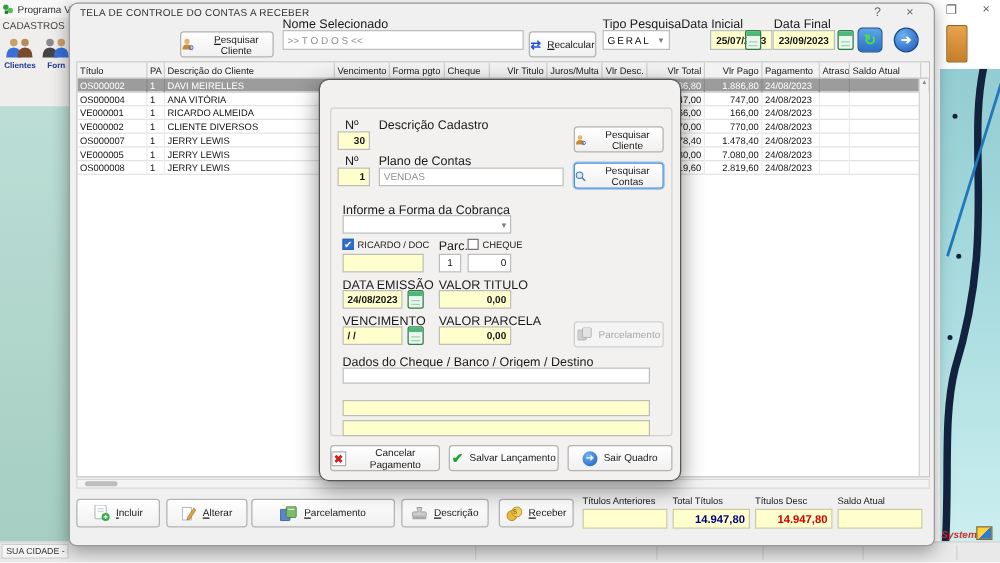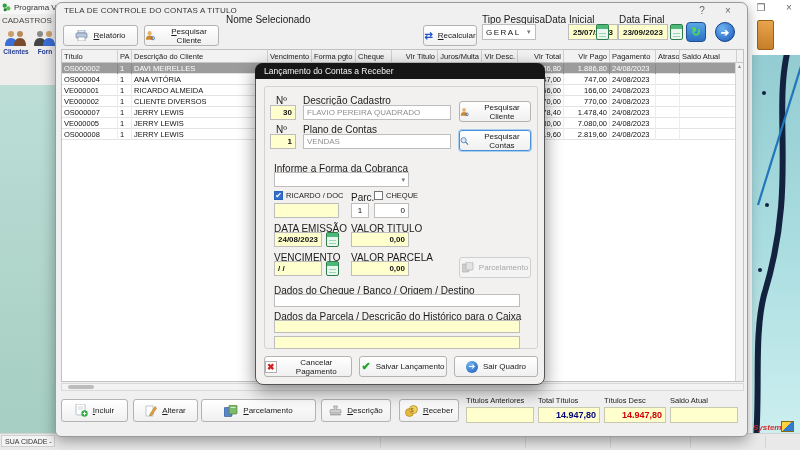--- a/index.html
+++ b/index.html
@@ -132,41 +132,34 @@
   <div class="sep" style="left:380px"></div>
     <div class="sep" style="left:525px"></div>
   <div class="sep" style="left:610px"></div>
     <div class="sep" style="left:690px"></div>
     <div class="sep" style="left:765px"></div>
 </div>
 <div id="system">System</div>
 <div id="sysicon"></div>
 
 <div id="dialog">
-  <div id="dlg-title">TELA DE CONTROLE DO CONTAS A TITULO</div>
+  <div id="dlg-title">TELA DE CONTROLE DO CONTAS A RECEBER</div>
   <span class="winbtn glyph" style="right:34px">?</span>
   <span class="winbtn glyph" style="right:8px">×</span>
 
-  <button class="btn" style="left:7px;top:22px;width:75px;height:21px">
-    <svg width="13" height="11" viewBox="0 0 13 11">
-        <rect x="3" y="0" width="7" height="3" fill="#dfe8f2" stroke="#7a8aa0" stroke-width=".6"></rect>
-        <rect x="1" y="3" width="11" height="5" rx="1" fill="#b9c8dd" stroke="#5d7089" stroke-width=".6"></rect>
-        <rect x="3" y="7" width="7" height="4" fill="#fff" stroke="#7a8aa0" stroke-width=".6"></rect>
-      </svg>
-    <span class="ak">Relatório</span>
-  </button>
   <button class="btn" style="left:88px;top:22px;width:75px;height:21px">
     <svg width="11" height="11" viewBox="0 0 11 11">
         <circle cx="5" cy="3" r="2.3" fill="#e8b36a"></circle>
         <path d="M1 10 Q1 5.6 5 5.6 Q9 5.6 9 10 Z" fill="#c9882f"></path>
         <circle cx="8.6" cy="8.4" r="1.7" fill="none" stroke="#3a6fd8" stroke-width=".9"></circle>
       </svg>
     <span class="ak">Pesquisar Cliente</span>
   </button>
   <span class="lbl" style="left:170px;top:11px">Nome Selecionado</span>
+  <div class="fld gray" style="left:170px;top:21px;width:193px;height:16px">&gt;&gt; T O D O S &lt;&lt;</div>
   <button class="btn" style="left:367px;top:22px;width:54px;height:21px">
     <span style="color:#2255cc;font-weight:bold;font-size:10px">⇄</span>
     <span class="ak">Recalcular</span>
   </button>
   <span class="lbl" style="left:426px;top:11px">Tipo Pesquisa</span>
   <div class="fld" style="left:426px;top:21px;width:54px;height:16px;letter-spacing:1.5px">
     <span>GERAL</span>
     <span class="chev">▾</span>
   </div>
   <span class="lbl" style="left:489px;top:11px">Data Inicial</span>
@@ -258,27 +251,25 @@
         <div class="totfld" style="color: rgb(212, 0, 0);">14.947,80</div>
       </div>
       <div class="totbox" style="left: 614px; top: 393px; width: 68px;">
         <div class="totlbl">Saldo Atual</div>
         <div class="totfld" style="color: rgb(26, 26, 26);"></div>
       </div>
     </div>
 </div>
 
 <div id="modal">
-  <div id="modal-title">Lançamento do Contas a Receber</div>
   <div id="modal-panel"></div>
 
   <span class="lbl" style="left:20px;top:31px">Nº</span>
   <div class="fld yellow bold right" style="left:14px;top:41px;width:26px;height:15px">30</div>
   <span class="lbl" style="left:47px;top:31px">Descrição Cadastro</span>
-  <div class="fld gray" style="left:47px;top:41px;width:148px;height:15px">FLAVIO PEREIRA QUADRADO</div>
   <button class="btn mbtn" style="left:203px;top:37px">
     <svg width="10" height="10" viewBox="0 0 11 11">
         <circle cx="5" cy="3" r="2.3" fill="#e8b36a"></circle>
         <path d="M1 10 Q1 5.6 5 5.6 Q9 5.6 9 10 Z" fill="#c9882f"></path>
         <circle cx="8.6" cy="8.4" r="1.7" fill="none" stroke="#3a6fd8" stroke-width=".9"></circle>
       </svg>
     <span>Pesquisar Cliente</span>
   </button>
 
   <span class="lbl" style="left:20px;top:60px">Nº</span>
@@ -326,21 +317,20 @@
   <button class="btn mbtn disabled" style="left:203px;top:193px">
     <svg width="12" height="11" viewBox="0 0 12 11">
         <rect x="0" y="2" width="7" height="8" rx="1" fill="#cfcfcf" stroke="#aaa" stroke-width=".6"></rect>
         <rect x="4" y="0" width="7" height="8" rx="1" fill="#e2e2e2" stroke="#aaa" stroke-width=".6"></rect>
       </svg>
     <span>Parcelamento</span>
   </button>
 
   <span class="lbl" style="left:18px;top:221px">Dados do Cheque / Banco / Origem / Destino</span>
   <div class="fld" style="left:18px;top:230px;width:246px;height:13px"></div>
-  <span class="lbl" style="left:18px;top:247px">Dados da Parcela / Descrição do Histórico para o Caixa</span>
   <div class="fld yellow" style="left:18px;top:256px;width:246px;height:13px"></div>
   <div class="fld yellow" style="left:18px;top:272px;width:246px;height:13px"></div>
 
   <button class="btn" style="left:8px;top:292px;width:88px;height:21px">
     <span style="color:#d42020;font-weight:bold;font-size:9px;border:1px solid #b0b0b0;padding:0 1px;background:#fff">✖</span>
     <span>Cancelar Pagamento</span>
   </button>
   <button class="btn" style="left:103px;top:292px;width:88px;height:21px">
     <span style="color:#1fa32a;font-weight:bold;font-size:11px">✔</span>
     <span>Salvar Lançamento</span>

